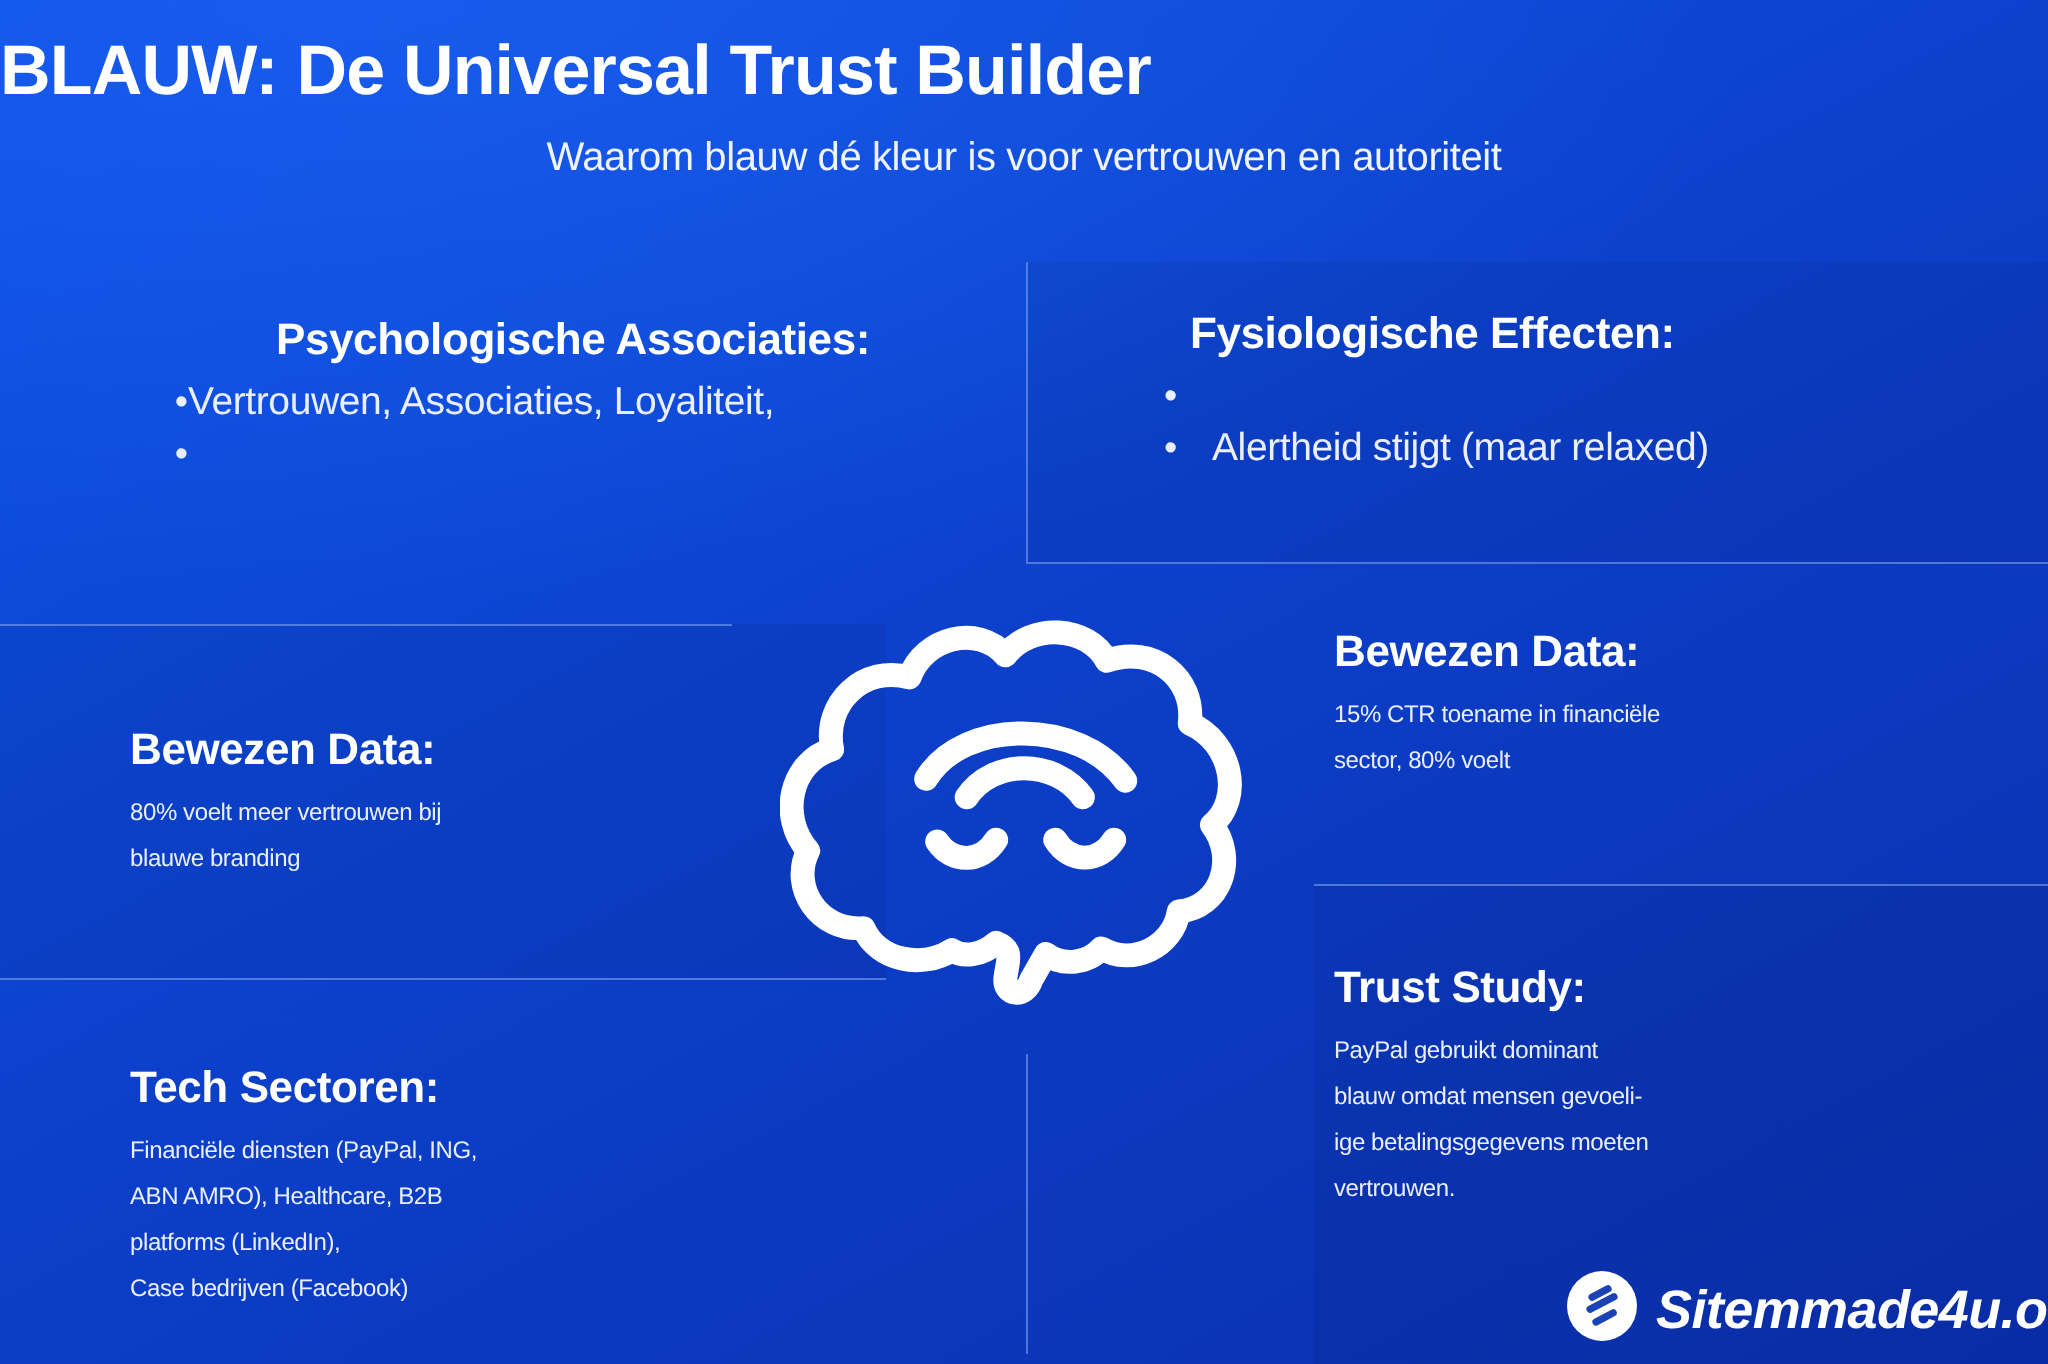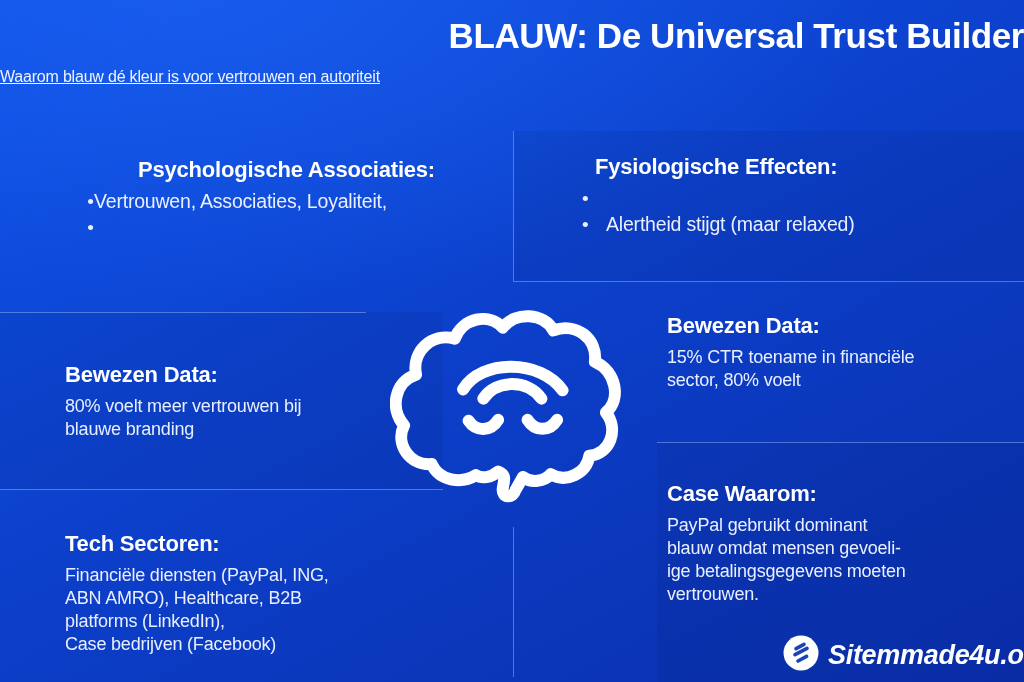--- a/index.html
+++ b/index.html
@@ -6,46 +6,46 @@
   .canvas {
     position:relative; width:1024px; height:682px; overflow:hidden;
     font-family:"Liberation Sans", sans-serif;
     color:#ffffff;
     background:
       radial-gradient(120% 80% at 20% 0%, rgba(45,115,255,0.35), rgba(45,115,255,0) 55%),
       linear-gradient(152deg, #0d52e8 0%, #0d49d8 28%, #0c3ec8 52%, #0b36b8 78%, #0a2fae 100%);
   }
 
   .page-title {
-    position:absolute; top:16px; left:0; width:100%; text-align:right;
+    position:absolute; top:16px; left:0; width:100%; text-align:left;
     font-size:35px; font-weight:700; letter-spacing:-0.4px; color:#ffffff;
   }
   .page-subtitle {
-    position:absolute; top:68px; left:0; width:100%; 
-    font-size:16px; font-weight:400; color:#eef3ff; letter-spacing:-0.2px;text-decoration:underline;
+    position:absolute; top:68px; left:0; width:100%; text-align:center;
+    font-size:20px; font-weight:400; color:#eef3ff; letter-spacing:-0.2px;
   }
 
   .panel { position:absolute; background:rgba(3,10,70,0.08); }
   #panel-fysio {
     left:513px; top:131px; width:511px; height:150px;
     border-left:1px solid rgba(150,182,245,0.50);
     border-bottom:1px solid rgba(150,182,245,0.50);
   }
   #panel-bewezen-left { left:0; top:312px; width:443px; height:177px; }
   #panel-case { left:657px; top:442px; width:367px; height:240px; }
 
   .divider { position:absolute; background:rgba(150,182,245,0.50); }
   #div-bewezen-left-top    { left:0;   top:312px; width:366px; height:1px; }
   #div-bewezen-left-bottom { left:0;   top:489px; width:443px; height:1px; }
   #div-case-top            { left:657px; top:442px; width:367px; height:1px; }
   #div-bottom-vertical     { left:513px; top:527px; width:1px; height:150px; }
 
   .section { position:absolute; }
   .sec-heading { font-size:22px; font-weight:700; color:#ffffff; margin:0 0 7px 0; letter-spacing:-0.2px; }
-  .sec-body { font-size:18px; line-height:23px; color:#e9efff; white-space:pre-line; letter-spacing:-0.2px; }
+  .sec-body { font-size:12px; line-height:23px; color:#e9efff; white-space:pre-line; letter-spacing:-0.2px; }
   .bullets { display:flex; flex-direction:column; gap:3px; }
   .bullet { display:flex; align-items:flex-start; }
   .bullet .dot { flex:0 0 24px; padding-left:5px; font-size:19px; line-height:23px; color:#e9efff; }
   .bullet .btext { font-size:19.5px; line-height:23px; color:#e9efff; white-space:pre-line; letter-spacing:-0.2px; }
 
   #sec-psych        { left:65px;  top:157px; width:370px;text-align:right; }
   #sec-fysio        { left:577px; top:139px; width:420px;margin-top:15px; }
   #sec-fysio .sec-heading { padding-left:18px; }
   #sec-bewezen-left { left:65px;  top:362px; width:350px; }
   #sec-bewezen-right{ left:667px; top:313px; width:330px; }
@@ -114,21 +114,21 @@
 
   <div class="section" id="sec-beste">
     <div class="sec-heading">Tech Sectoren:</div>
     <div class="sec-body">Financiële diensten (PayPal, ING,
 ABN AMRO), Healthcare, B2B
 platforms (LinkedIn),
 Case bedrijven (Facebook)</div>
   </div>
 
   <div class="section" id="sec-case">
-    <div class="sec-heading">Case Waarom:</div>
+    <div class="sec-heading">Trust Study:</div>
     <div class="sec-body">PayPal gebruikt dominant
 blauw omdat mensen gevoeli-
 ige betalingsgegevens moeten
 vertrouwen.</div>
   </div>
 
   <div class="brain-wrap">
     <svg viewBox="0 0 260 230" fill="none" stroke="#ffffff" stroke-width="13" stroke-linecap="round" stroke-linejoin="round">
       <path d="M 92 190
                C 76 200, 52 196, 44 178

